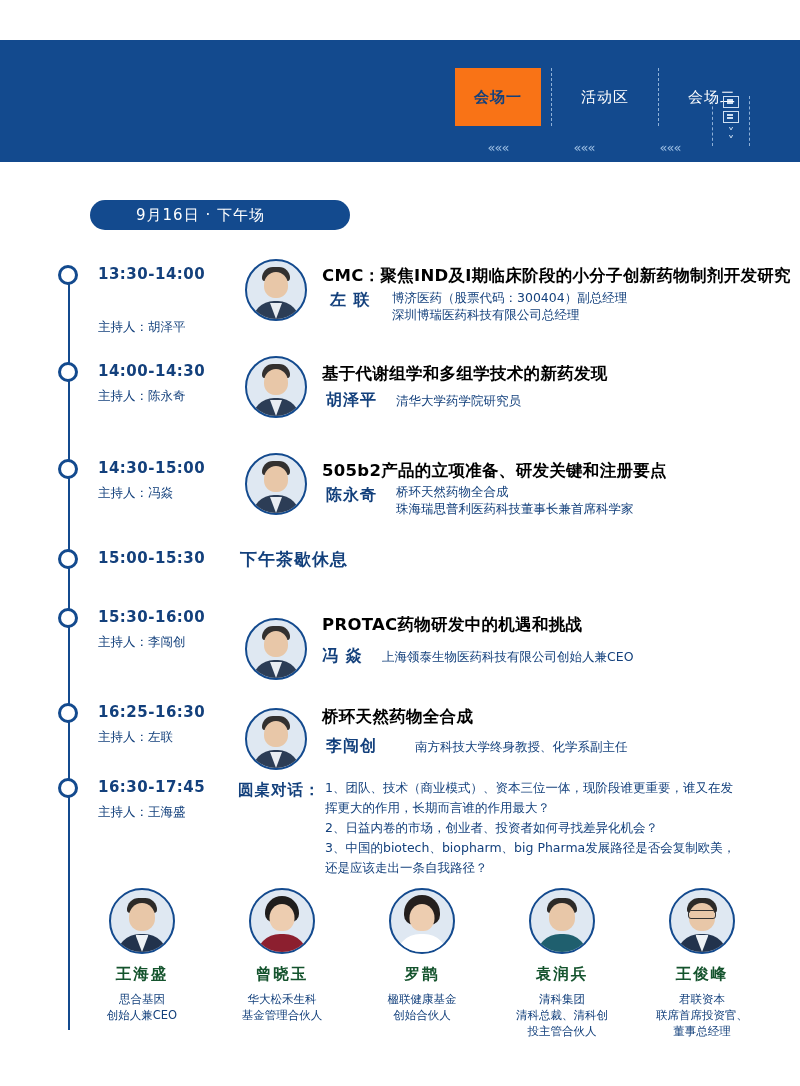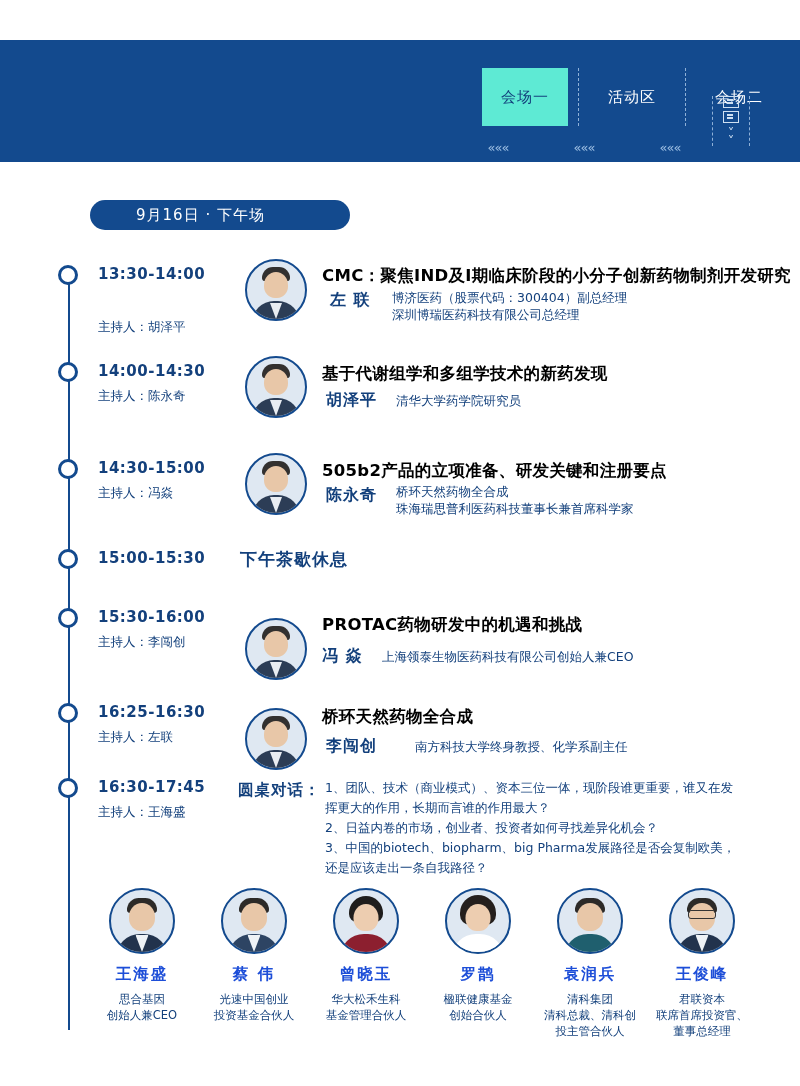--- a/index.html
+++ b/index.html
@@ -39,24 +39,23 @@
     width: 86px;
     height: 58px;
     display: flex;
     align-items: center;
     justify-content: center;
     font-size: 15px;
     letter-spacing: 1px;
     color: #ffffff;
   }
   .tab.active {
-    background: #5eead4;
-    color: #13407c;
-    font-weight: normal;
-    margin-left: 27px;
+    background: #f97316;
+    color: #13407c;
+    font-weight: bold;
   }
   .tab-sep {
     width: 0;
     border-left: 1px dashed #8fb1d8;
     height: 58px;
     margin: 0 10px;
   }
   .chev-row {
     position: absolute;
     left: 455px; top: 100px;
@@ -263,21 +262,21 @@
     border: 2px solid #134a8e;
     margin: 0 auto;
     position: relative;
     overflow: hidden;
     background: #dfe8f2;
   }
   .p-name {
     margin-top: 10px;
     font-size: 15.5px;
     font-weight: bold;
-    color: #1d4ed8;
+    color: #14532d;
     letter-spacing: 2px;
   }
   .p-org {
     margin-top: 6px;
     font-size: 11.5px;
     color: #13407c;
     line-height: 16px;
   }
 </style>
 </head>
@@ -412,31 +411,20 @@
       <div class="hair" style="position:absolute;left:50%;top:8px;transform:translateX(-50%);width:30px;height:15px;border-radius:15px 15px 4px 4px;background:#2c2a28;"></div>
       <div class="face" style="position:absolute;left:50%;top:13px;transform:translateX(-50%);width:26px;height:28px;border-radius:50% 50% 45% 45%;background:#e8c7a8;"></div>
       <div class="body" style="position:absolute;left:50%;bottom:-8px;transform:translateX(-50%);width:52px;height:26px;border-radius:24px 24px 0 0;background:#22334d;"></div>
       <div class="collar" style="position:absolute;left:50%;bottom:0;transform:translateX(-50%);width:13px;height:17px;background:#eef2f6;clip-path:polygon(50% 100%,0 0,100% 0);"></div>
     </div>
     <div class="p-name">王海盛</div>
     <div class="p-org" style="white-space:pre-line;">思合基因
 创始人兼CEO</div>
   </div>
 
-  <div class="panelist">
-    <div class="p-avatar">
-      <div style="position:absolute;left:50%;top:8px;transform:translateX(-50%);width:30px;height:15px;border-radius:15px 15px 4px 4px;background:#2c2a28;"></div>
-      <div style="position:absolute;left:50%;top:13px;transform:translateX(-50%);width:26px;height:28px;border-radius:50% 50% 45% 45%;background:#e8c7a8;"></div>
-      <div style="position:absolute;left:50%;bottom:-8px;transform:translateX(-50%);width:52px;height:26px;border-radius:24px 24px 0 0;background:#2d4463;"></div>
-      <div style="position:absolute;left:50%;bottom:0;transform:translateX(-50%);width:13px;height:17px;background:#eef2f6;clip-path:polygon(50% 100%,0 0,100% 0);"></div>
-    </div>
-    <div class="p-name">蔡 伟</div>
-    <div class="p-org" style="white-space:pre-line;">光速中国创业
-投资基金合伙人</div>
-  </div>
 
   <div class="panelist">
     <div class="p-avatar">
       <div style="position:absolute;left:50%;top:6px;transform:translateX(-50%);width:34px;height:26px;border-radius:17px 17px 8px 8px;background:#1f1d1c;"></div>
       <div style="position:absolute;left:50%;top:14px;transform:translateX(-50%);width:25px;height:27px;border-radius:50% 50% 45% 45%;background:#edcdb0;"></div>
       <div style="position:absolute;left:50%;bottom:-8px;transform:translateX(-50%);width:52px;height:26px;border-radius:24px 24px 0 0;background:#8c1f2f;"></div>
     </div>
     <div class="p-name">曾晓玉</div>
     <div class="p-org" style="white-space:pre-line;">华大松禾生科
 基金管理合伙人</div>

